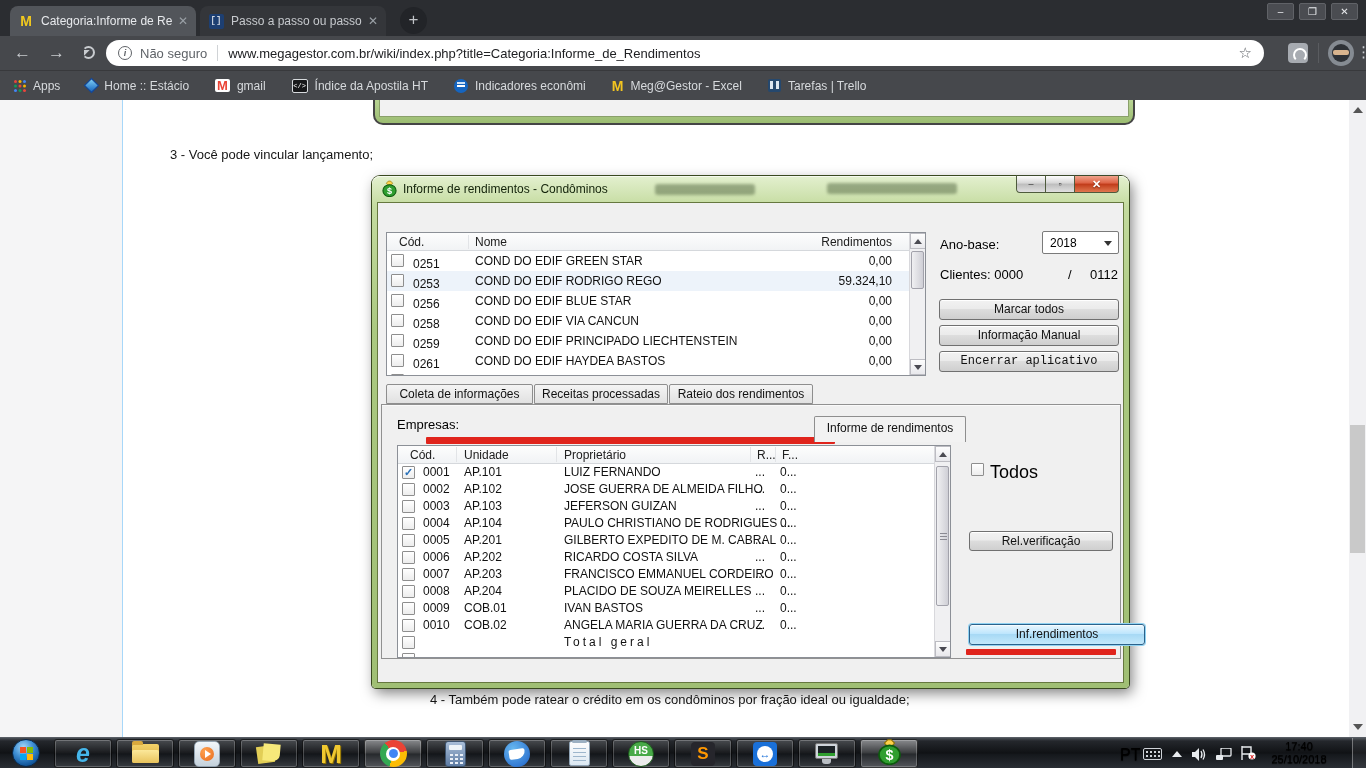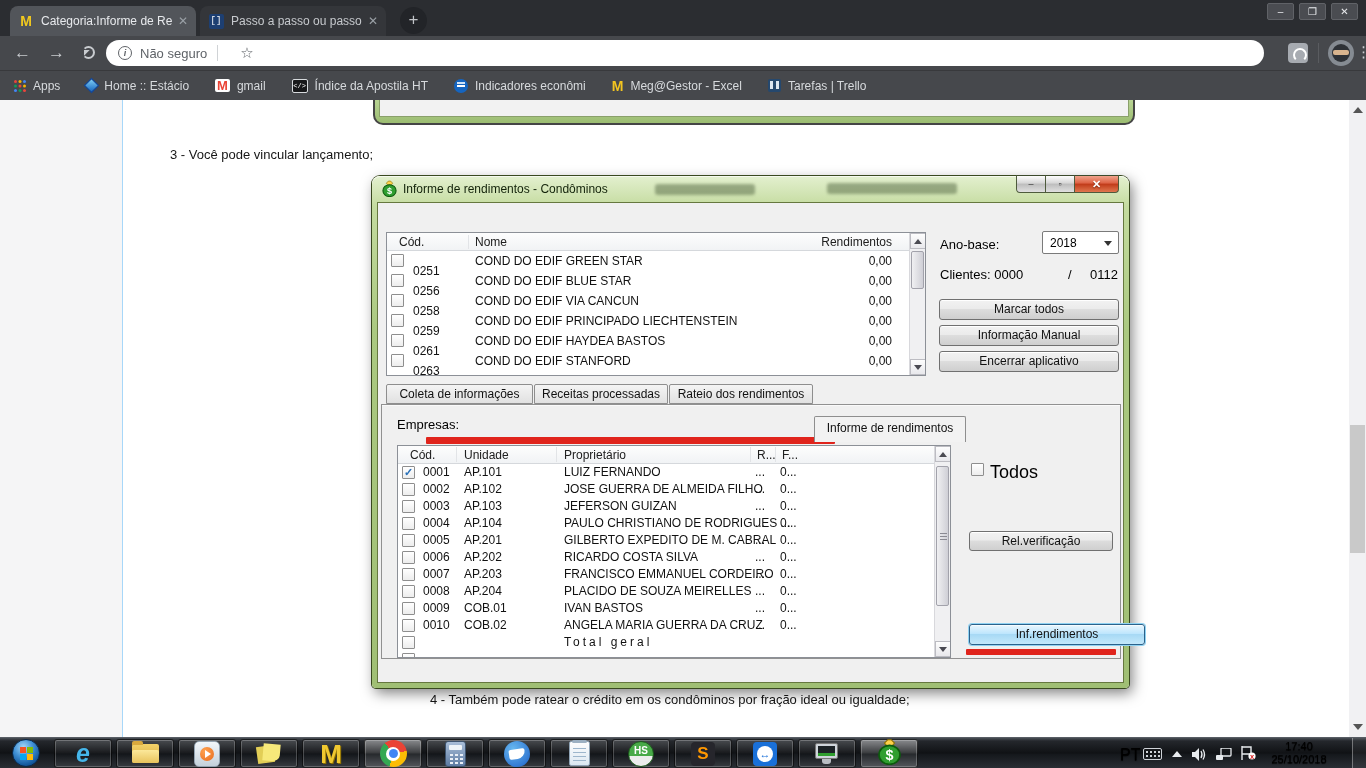--- a/index.html
+++ b/index.html
@@ -93,42 +93,42 @@
   
   .companies { position:absolute; left:8px; top:29px; width:540px; height:144px; background:#fff; border:1px solid #8c9097; overflow:hidden; }
   .lv-head { position:relative; height:18px; background:linear-gradient(#fdfdfd,#f1f3f5); border-bottom:1px solid #d5d8dc; font-size:12px; color:#202020; }
   .lv-head .hc { position:absolute; top:2px; }
   .companies .h-cod { left:12px; } .companies .h-nome { left:88px; border-left:1px solid #e2e4e7; padding-left:6px; margin-left:-7px; }
   .companies .h-rend { right:33px; }
   .lv-row { position:relative; height:20px; font-size:12px; color:#111; }
   .lv-row.selected { background:#edf3fa; }
   .cb { position:absolute; width:13px; height:13px; background:linear-gradient(#fff,#ededed); border:1px solid #8e8e8e; border-radius:1px; font-size:11px; line-height:11px; text-align:center; color:#2b71b8; font-weight:bold; }
   .companies .cb { left:4px; top:3px; }
-  .companies .c-code { position:absolute; left:26px; top:13px; }
+  .companies .c-code { position:absolute; left:26px; top:6px; }
   .companies .c-name { position:absolute; left:88px; top:3px; }
   .companies .c-val { position:absolute; right:33px; top:3px; }
   .lv-scroll { position:absolute; right:0; top:0; width:16px; height:100%; background:#f0f0f2; border-left:1px solid #d8d8dc; }
   .lvs-btn { position:absolute; left:0; width:16px; height:16px; background:linear-gradient(#fdfdfd,#e8e8ec); border:1px solid #bcbcc2; }
   .lvs-btn i { position:absolute; left:3px; width:0; height:0; border-left:4px solid transparent; border-right:4px solid transparent; }
   .lvs-up { top:0; } .lvs-up i { top:5px; border-bottom:5px solid #4a4a52; }
   .lvs-down { bottom:0; } .lvs-down i { top:5px; border-top:5px solid #4a4a52; }
   .lvs-thumb { position:absolute; left:1px; width:13px; background:linear-gradient(90deg,#f0f0f2,#cfcfd6); border:1px solid #a2a2ab; border-radius:2px; }
   .companies .lvs-thumb { top:18px; height:38px; }
 
   
   .dlg-label { position:absolute; font-size:13px; color:#000; }
   .combo { position:absolute; background:#fff; border:1px solid #7a7a7a; border-radius:2px; font-size:12px; }
   .combo .cv { position:absolute; left:7px; top:4px; white-space:nowrap; }
   .combo .arr { position:absolute; right:6px; top:9px; width:0; height:0; border-left:4px solid transparent; border-right:4px solid transparent; border-top:5px solid #333; }
   .combo-ano { left:664px; top:28px; width:77px; height:23px; }
   .btn { position:absolute; height:21px; border:1px solid #707070; border-radius:3px; font-size:12px; color:#111; text-align:center;
     background:linear-gradient(#f2f2f2,#ebebeb 45%,#dddddd 50%,#cfcfcf); box-shadow:inset 0 1px 0 #fff; line-height:19px; }
   .btn-marcar { left:561px; top:96px; width:180px; }
   .btn-info { left:561px; top:122px; width:180px; }
-  .btn-encerrar { left:561px; top:148px; width:180px; }
+  .btn-encerrar { left:561px; top:148px; width:180px;font-family:Liberation Mono, monospace; }
 
   
   .wtab { position:absolute; height:20px; top:181px; background:linear-gradient(#f4f4f4,#e1e1e1); border:1px solid #8e8e8e; border-radius:2px 2px 0 0; font-size:12px; text-align:center; line-height:19px; color:#111; }
   .wtab.active { top:177px; height:26px; background:#f2f2f2; z-index:3; line-height:22px; border-bottom:none;margin-top:36px; }
   .tabpanel { position:absolute; left:3px; top:201px; width:740px; height:255px; background:#f0f0f0; border:1px solid #919191; box-shadow:inset 0 1px 0 #fafafa; z-index:2; }
 
   
   .combo-emp { left:45px; top:8px; width:407px; height:22px; background:#cfe9fb; border:1px solid #569ed6; box-shadow:0 0 3px rgba(90,175,235,.8); }
   .redline { position:absolute; background:#e0241c; border-radius:1px; }
   .rl1 { left:44px; top:32px; width:409px; height:7px; }
@@ -240,20 +240,21 @@
   </div>
 
   <div class="toolbar">
     <span class="nav back">←</span>
     <span class="nav fwd">→</span>
     <span class="reload"></span>
     <div class="pill">
       <span class="info-i">i</span>
       <span class="notsec">Não seguro</span>
       <span class="sep"></span>
+      <span class="url">www.megagestor.com.br/wiki/index.php?title=Categoria:Informe_de_Rendimentos</span>
       <span class="star">☆</span>
     </div>
     <div class="pdf-ic"></div>
     <div class="tool-sep"></div>
     <div class="avatar">
         <span class="head"></span>
         <span class="band"></span>
       </div>
     <span class="menu3">⋮</span>
   </div>
@@ -330,20 +331,26 @@
           </div>
           <div>
 
               <div class="lv-row">
                 <span class="cb"></span>
                 <span class="c-code">0251</span>
                 <span class="c-name">COND DO EDIF GREEN STAR</span>
                 <span class="c-val">0,00</span>
               </div>
 
+              <div class="lv-row selected">
+                <span class="cb"></span>
+                <span class="c-code">0253</span>
+                <span class="c-name">COND DO EDIF RODRIGO REGO</span>
+                <span class="c-val">59.324,10</span>
+              </div>
 
               <div class="lv-row">
                 <span class="cb"></span>
                 <span class="c-code">0256</span>
                 <span class="c-name">COND DO EDIF BLUE STAR</span>
                 <span class="c-val">0,00</span>
               </div>
 
               <div class="lv-row">
                 <span class="cb"></span>

